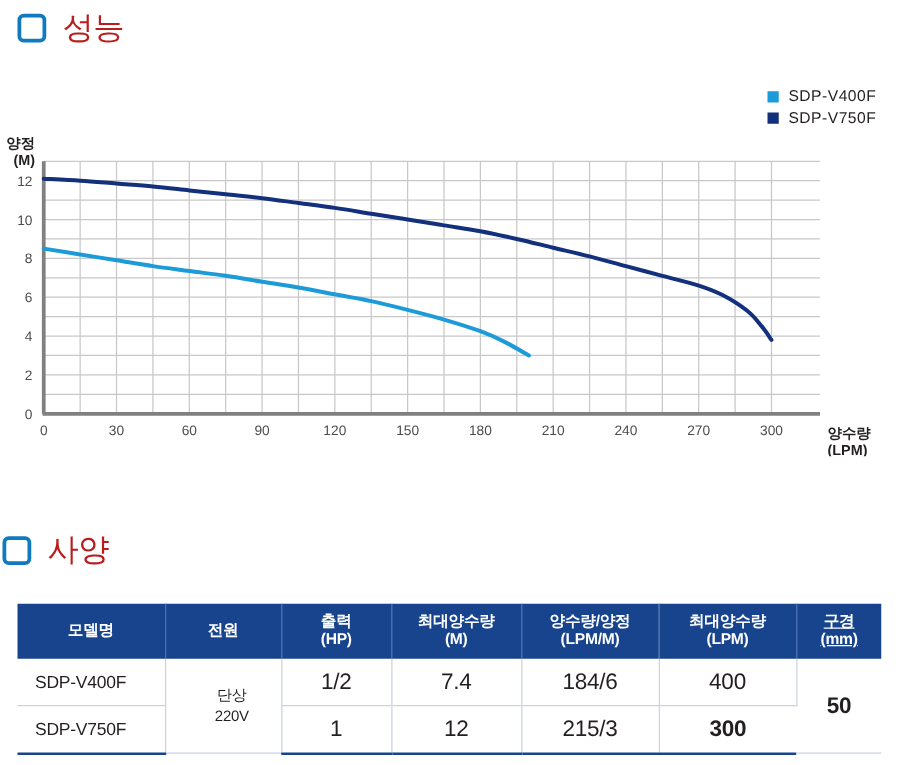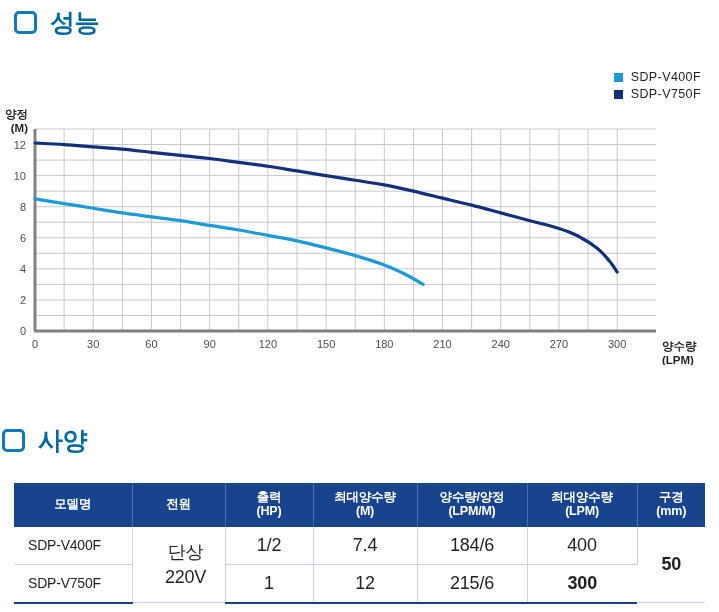--- a/index.html
+++ b/index.html
@@ -22,22 +22,22 @@
   #heading-spec{left:2px;top:428px;}
   .sq-icon{
     width:23px;height:23px;
     border:3px solid #1179bd;
     border-radius:5px;
     box-sizing:border-box;
     flex:0 0 auto;
   }
   .heading-text{
     font-size:25px;
-    font-weight:bold;
-    color:#0369a1;
+    font-weight:normal;
+    color:#b91c1c;
     letter-spacing:-0.5px;
     line-height:1;
   }
   
   .legend{
     position:absolute;
     right:18px;top:70px;
     display:flex;flex-direction:column;gap:3px;
   }
   .legend-row{display:flex;align-items:center;gap:8px;}
@@ -74,36 +74,36 @@
   #spec-table th{
     background:#17448c;
     color:#ffffff;
     font-size:12.5px;
     font-weight:bold;
     line-height:1.15;
     padding:7px 2px 8px;
     border-right:1px solid #4b6fae;
     letter-spacing:-0.2px;
   }
-  #spec-table th:last-child{border-right:none;}
+  #spec-table th:last-child{border-right:none;text-decoration:underline;}
   #spec-table th .unit{font-weight:bold;display:block;}
   #spec-table td{
     font-size:18px;
     text-align:center;
     color:#231f20;
     padding:6px 2px;
     border-bottom:1px solid #c9d3e4;
     border-right:1px solid #c9d3e4;
     letter-spacing:-0.2px;
     height:25px;
   }
   #spec-table td:last-child{border-right:none;font-weight:bold;}
   #spec-table tr:last-child td{border-bottom:2px solid #17448c;}
   #spec-table td.model{text-align:left;padding-left:14px;font-size:14px;}
-  #spec-table td.merged{font-size:18px;line-height:1.35;padding-left:16px;}
+  #spec-table td.merged{font-size:12px;line-height:1.35;padding-left:16px;}
 </style>
 </head>
 <body>
 
 <div class="section-heading" id="heading-performance">
   <span class="sq-icon"></span>
   <span class="heading-text">성능</span>
 </div>
 
 <div class="legend">
@@ -248,17 +248,17 @@
       <td>1/2</td>
       <td>7.4</td>
       <td>184/6</td>
       <td>400</td>
       <td rowspan="2">50</td>
     </tr>
     <tr>
       <td class="model">SDP-V750F</td>
       <td>1</td>
       <td>12</td>
-      <td>215/6</td>
+      <td>215/3</td>
       <td>300</td>
     </tr>
   </tbody>
 </table>
 
 </body></html>

